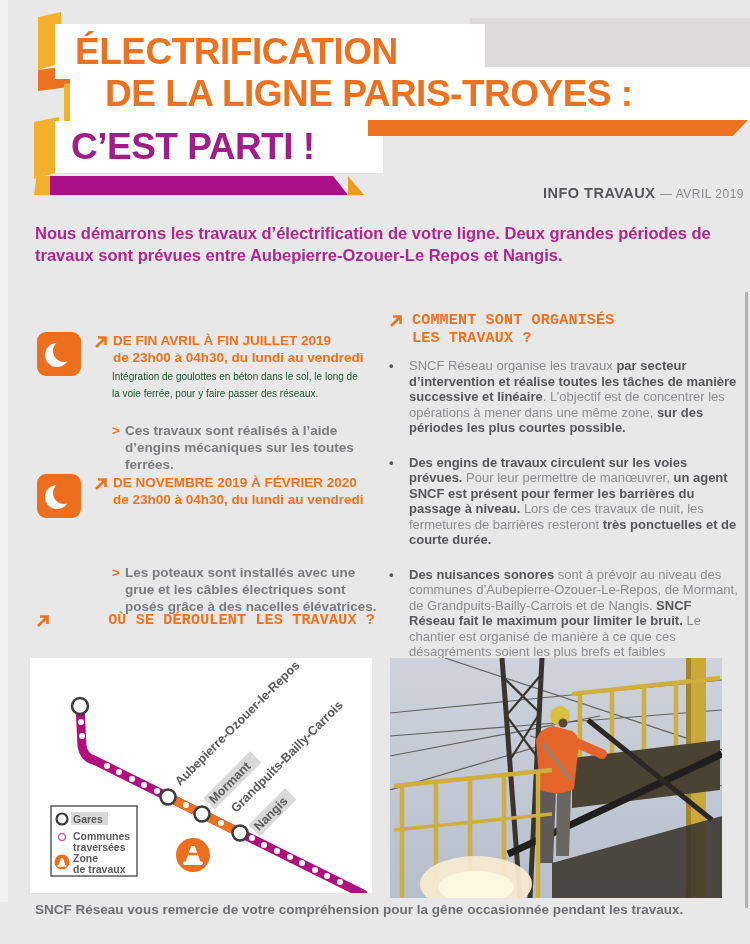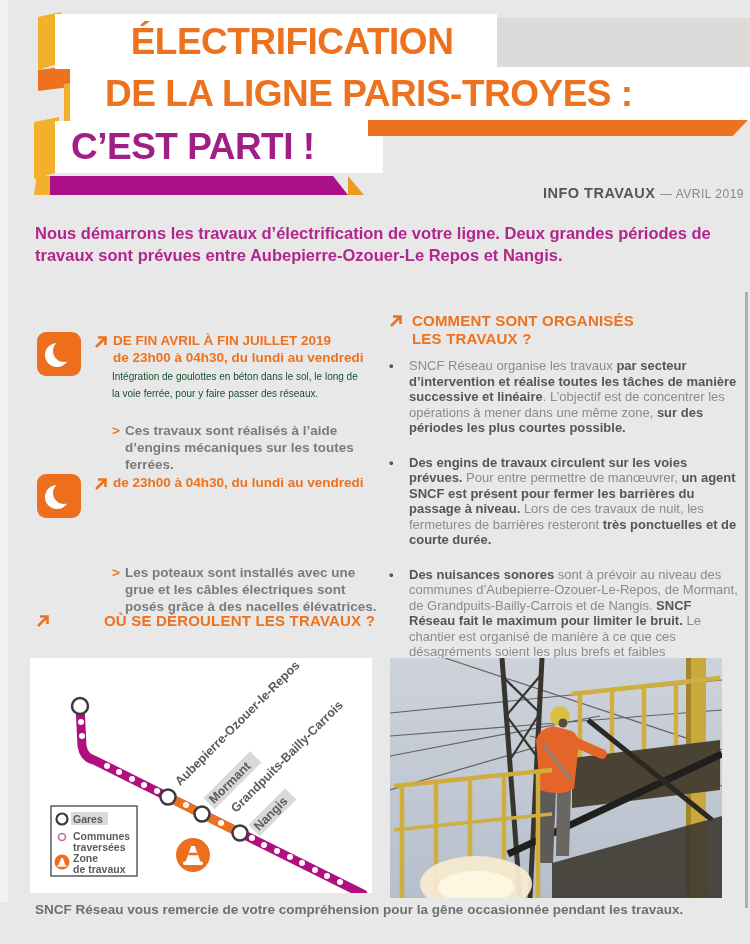--- a/index.html
+++ b/index.html
@@ -4,21 +4,21 @@
 <style>
   html,body{margin:0;padding:0;}
   body{font-family:"Liberation Sans","DejaVu Sans",sans-serif;background:#cfcfcf;}
   .page{position:relative;width:750px;height:944px;background:#e9e8e8;overflow:hidden;margin:0 auto;}
   .edge-left{position:absolute;left:0;top:0;width:8px;height:902px;background:#f3f2f2;}
   .edge-right{position:absolute;left:745px;top:292px;width:3px;height:616px;background:#838383;opacity:.55;}
   .gray-band{position:absolute;left:470px;top:18px;width:280px;height:76px;background:#dcdbda;}
 
   
   .band{position:absolute;background:#ffffff;display:flex;align-items:center;}
-  .band1{left:55px;top:14px;width:410px;height:55px;padding-left:32px;justify-content:center;}
+  .band1{left:55px;top:24px;width:410px;height:55px;padding-left:20px;}
   .band2{left:70px;top:67px;width:680px;height:54px;padding-left:35px;}
   .band3{left:55px;top:121px;width:312px;height:52px;padding-left:16px;}
   .h-orange{color:#ed721f;font-weight:bold;font-size:37px;letter-spacing:-0.5px;white-space:nowrap;}
   .h-magenta{color:#a21e87;font-weight:bold;font-size:37px;letter-spacing:-0.5px;white-space:nowrap;}
   .deco{position:absolute;left:30px;top:8px;}
   .orange-bar{position:absolute;left:368px;top:120px;width:380px;height:16px;background:#ed721f;clip-path:polygon(0 0,100% 0,96% 100%,0 100%);}
   .magenta-bar{position:absolute;left:50px;top:176px;width:298px;height:19px;background:#ab1088;clip-path:polygon(0 0,95% 0,100% 100%,0 100%);}
   .magenta-bar-tip{position:absolute;left:348px;top:176px;width:16px;height:19px;background:#ed9b1f;clip-path:polygon(0 0,100% 100%,0 100%);}
   .yellow-wedge{position:absolute;left:34px;top:176px;width:17px;height:19px;background:#f2b02c;clip-path:polygon(15% 0,100% 0,100% 100%,0 100%);}
   .info-tag{position:absolute;right:6px;top:184px;width:320px;text-align:right;white-space:nowrap;}
@@ -35,21 +35,21 @@
   .phase-title{position:absolute;left:78px;top:2px;font-weight:bold;color:#ed721f;font-size:13.5px;line-height:17px;white-space:nowrap;}
   .phase-desc{position:absolute;left:77px;top:38px;width:252px;color:#14532d;font-size:10px;line-height:17px;}
   .phase-note{position:absolute;left:77px;width:258px;color:#7a7b7e;font-weight:bold;font-size:13.5px;line-height:17px;padding-left:13px;}
   .phase-note .gt{position:absolute;left:0;top:0;color:#ed721f;font-weight:bold;}
   .p1 .phase-note{top:92px;}
   .p2 .phase-note{top:92px;}
 
   
   .sec-head{position:absolute;font-weight:bold;color:#ed721f;font-size:15px;line-height:18px;letter-spacing:.2px;}
   .sec-head .arr{position:absolute;left:0;top:1px;}
-  .sec-head .txt{display:block;margin-left:24px;}
+  .sec-head .txt{display:block;margin-left:24px;font-family:Liberation Mono, monospace;}
   .where-head{left:35px;top:612px;width:340px;text-align:right;}
   .how-head{left:388px;top:312px;width:352px;}
 
   
   .bullets{position:absolute;left:388px;top:358px;width:348px;}
   .bullet{position:relative;padding-left:21px;margin-bottom:19px;font-size:13px;line-height:15.5px;color:#898b8e;width:330px;}
   .bullet .dot{position:absolute;left:1px;top:0;color:#55565a;font-weight:bold;}
   .bullet .seg-b{font-weight:bold;color:#55565a;}
 
   
@@ -136,20 +136,21 @@
         <g clip-path="url(#mclip2)">
           <circle cx="20" cy="23" r="12" fill="#ffffff"></circle>
           <circle cx="27" cy="19" r="11" fill="#ed6f1e"></circle>
         </g>
       </svg>
     </div>
     <svg class="phase-arrow" width="16" height="16">
       <path d="M3 13 L12 4 M5 3.5 H12.5 V11" stroke="#ed721f" stroke-width="2.6" fill="none"></path>
     </svg>
     <div class="phase-title">
+      <div>DE NOVEMBRE 2019 À FÉVRIER 2020</div>
       <div>de 23h00 à 04h30, du lundi au vendredi</div>
     </div>
     <div class="phase-note">
       <span class="gt">&gt;</span>
       <span>Les poteaux sont installés avec une grue et les câbles électriques sont posés grâce à des nacelles élévatrices.</span>
     </div>
   </div>
 
   <div class="sec-head where-head">
     <svg class="arr" width="16" height="16">
@@ -166,21 +167,21 @@
     <span class="txt">LES TRAVAUX ?</span>
   </div>
 
   <div class="bullets">
     <div class="bullet">
       <span class="dot">•</span>
       <span><span>SNCF Réseau organise les travaux </span><span class="seg-b">par secteur d’intervention et réalise toutes les tâches de manière successive et linéaire</span><span>. L’objectif est de concentrer les opérations à mener dans une même zone, </span><span class="seg-b">sur des périodes les plus courtes possible.</span></span>
     </div>
     <div class="bullet">
       <span class="dot">•</span>
-      <span><span class="seg-b">Des engins de travaux circulent sur les voies prévues.</span><span> Pour entre permettre de manœuvrer, </span><span class="seg-b">un agent SNCF est présent pour fermer les barrières du passage à niveau.</span><span> Lors de ces travaux de nuit, les fermetures de barrières resteront </span><span class="seg-b">très ponctuelles et de courte durée.</span></span>
+      <span><span class="seg-b">Des engins de travaux circulent sur les voies prévues.</span><span> Pour leur permettre de manœuvrer, </span><span class="seg-b">un agent SNCF est présent pour fermer les barrières du passage à niveau.</span><span> Lors de ces travaux de nuit, les fermetures de barrières resteront </span><span class="seg-b">très ponctuelles et de courte durée.</span></span>
     </div>
     <div class="bullet">
       <span class="dot">•</span>
       <span><span class="seg-b">Des nuisances sonores</span><span> sont à prévoir au niveau des communes d’Aubepierre-Ozouer-Le-Repos, de Mormant, de Grandpuits-Bailly-Carrois et de Nangis. </span><span class="seg-b">SNCF Réseau fait le maximum pour limiter le bruit.</span><span> Le chantier est organisé de manière à ce que ces désagréments soient les plus brefs et faibles</span></span>
     </div>
   </div>
 
   <div class="map-panel">
     <svg width="342" height="235" viewBox="0 0 342 235">
 

